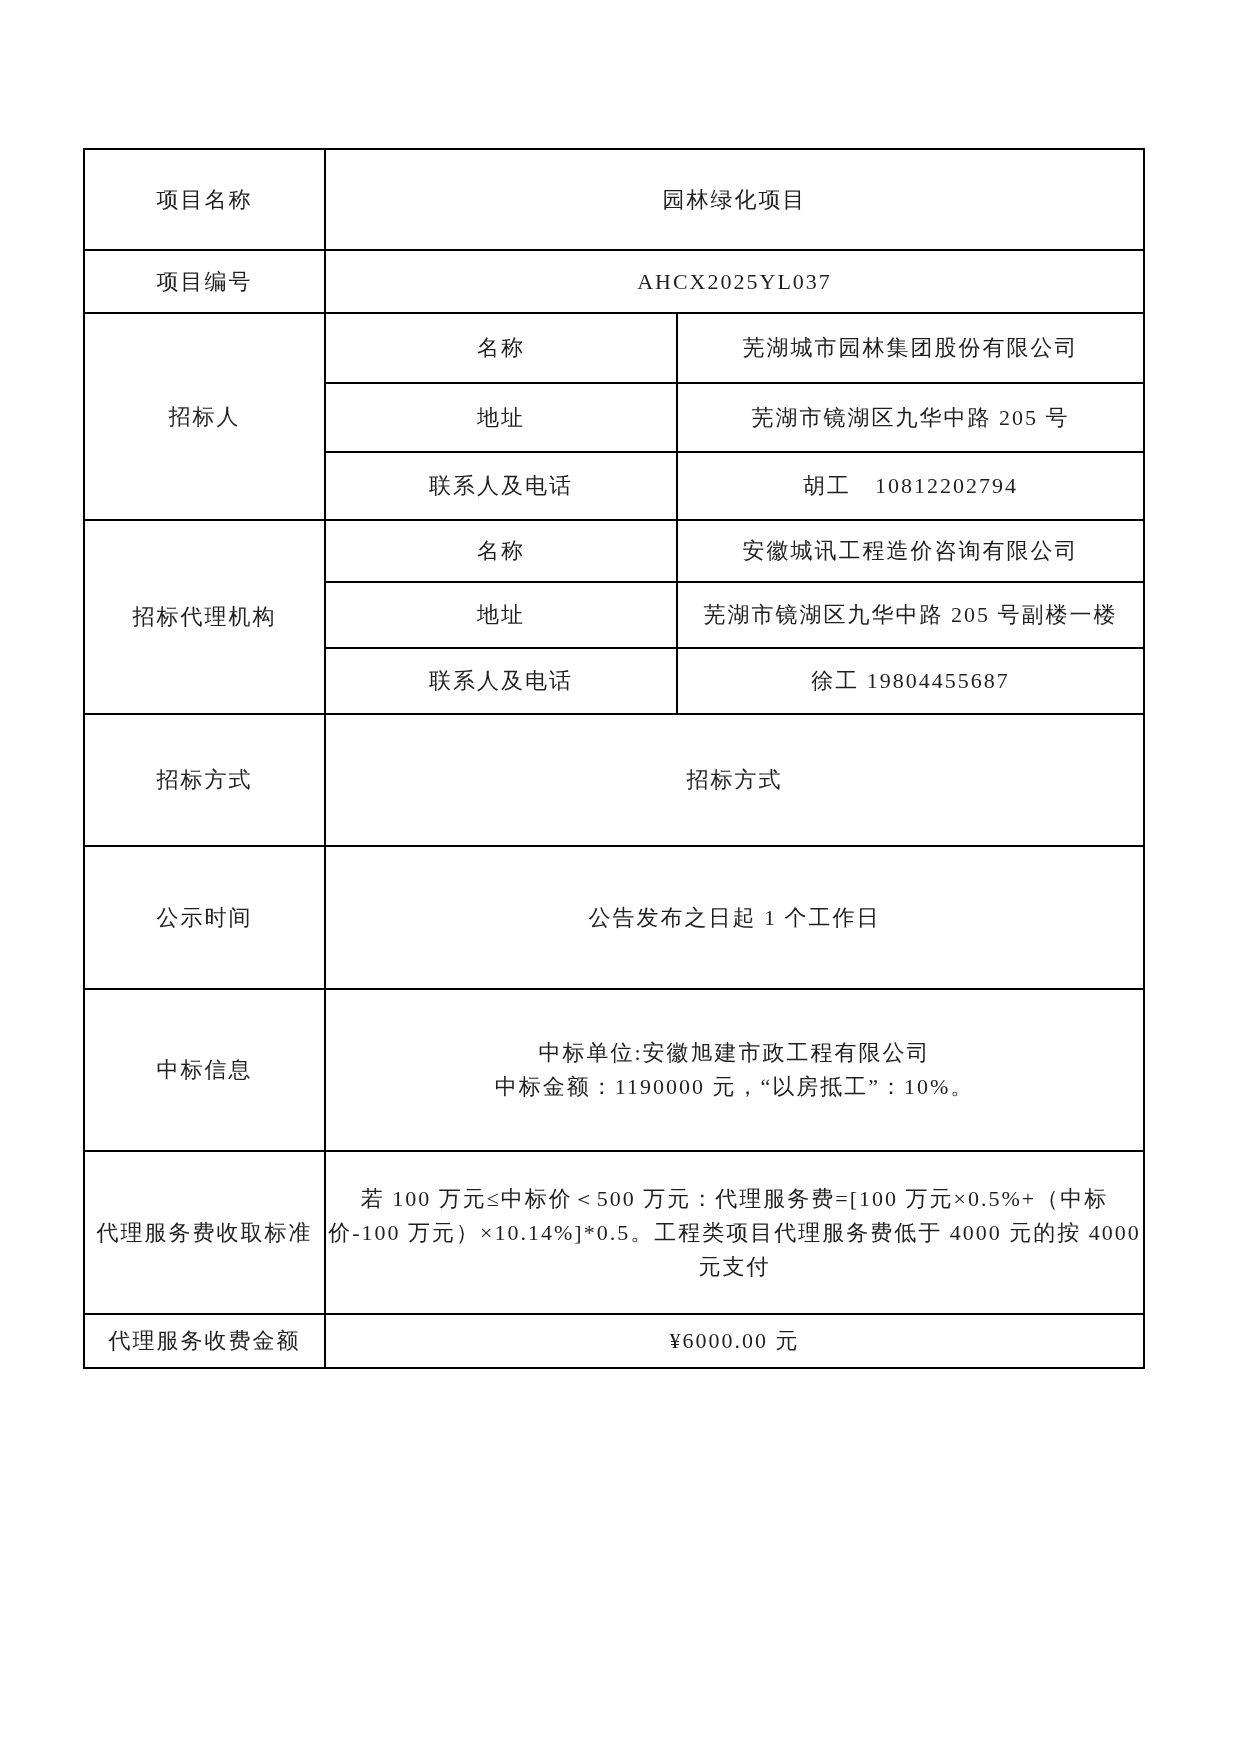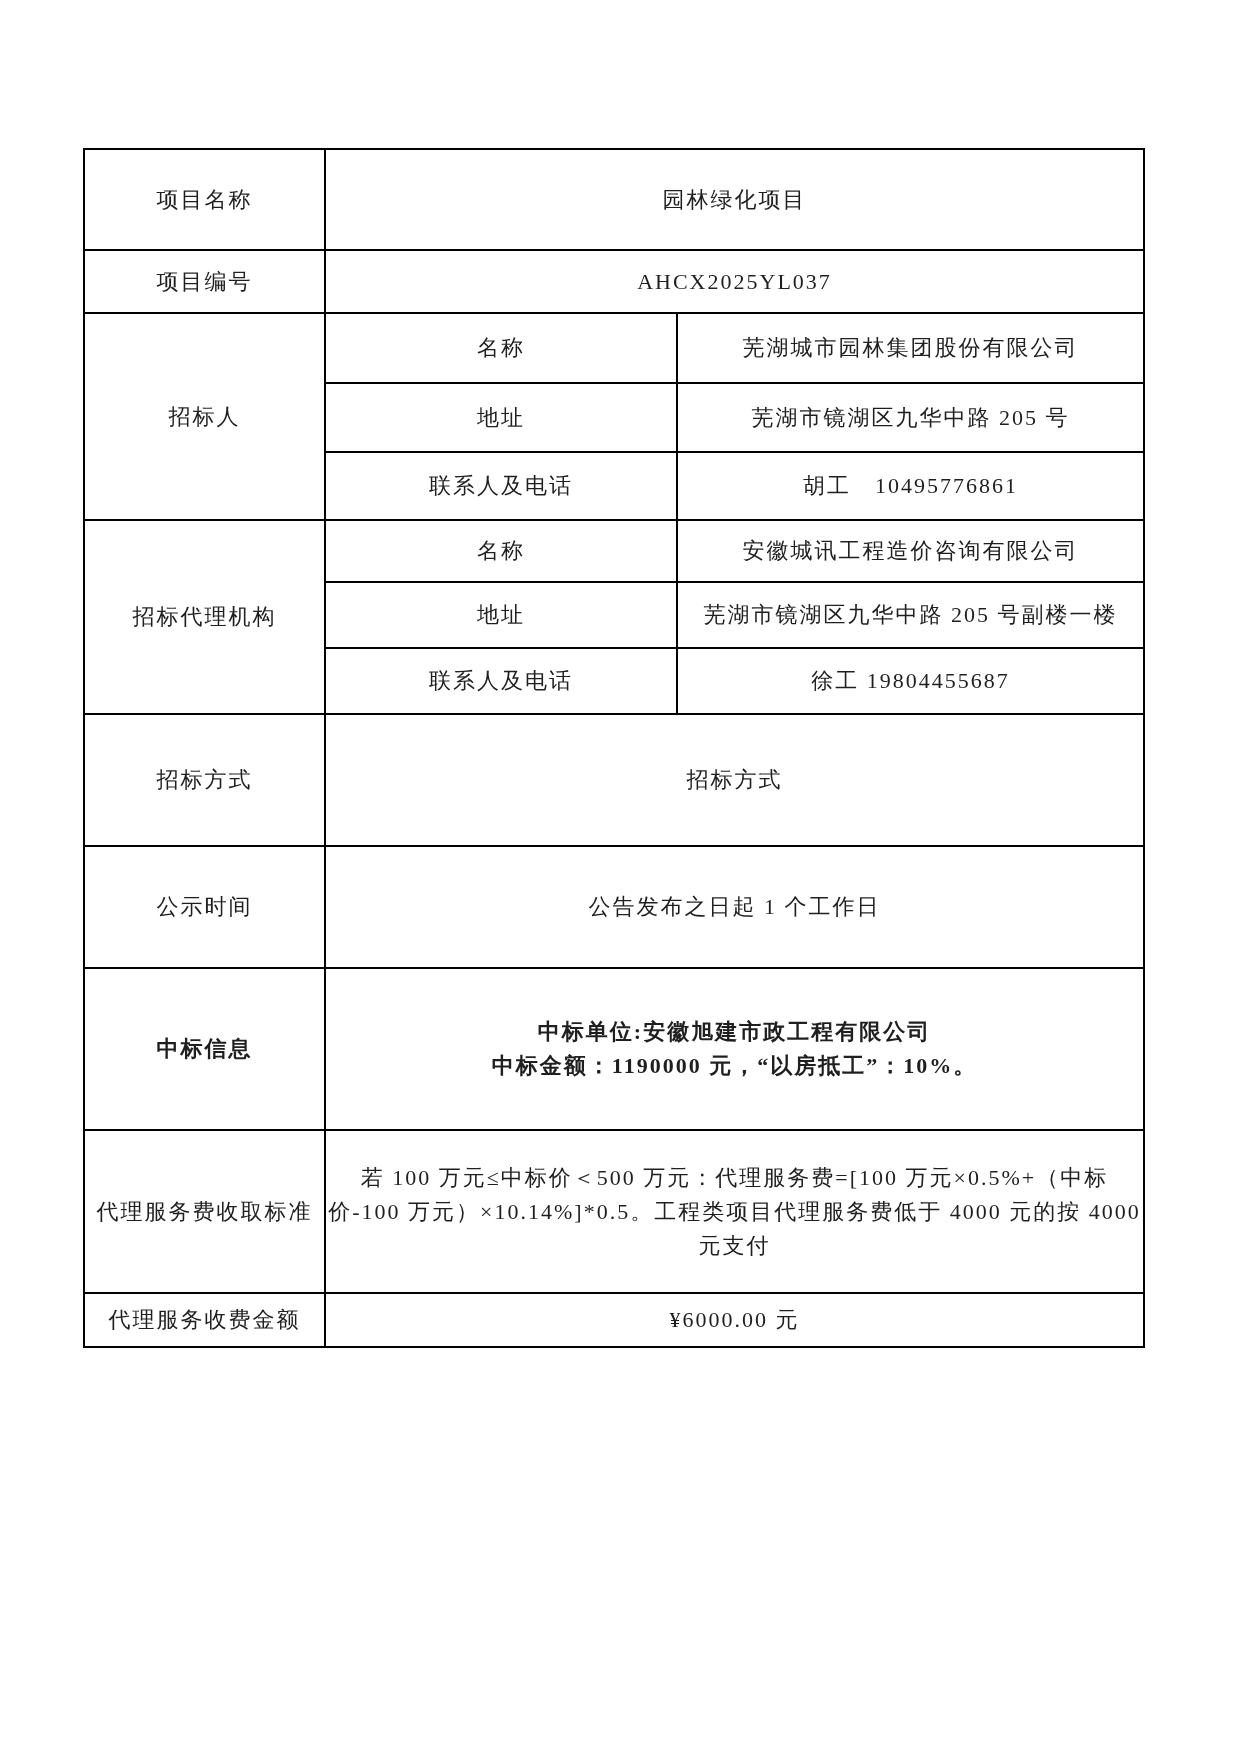--- a/index.html
+++ b/index.html
@@ -52,22 +52,22 @@
   
   tr.r1  { height: 101px; }
   tr.r2  { height: 63px; }
   tr.r3  { height: 70px; }
   tr.r4  { height: 69px; }
   tr.r5  { height: 68px; }
   tr.r6  { height: 62px; }
   tr.r7  { height: 66px; }
   tr.r8  { height: 66px; }
   tr.r9  { height: 132px; }
-  tr.r10 { height: 122px; }
-  tr.r11 { height: 162px; font-weight: bold; }
+  tr.r10 { height: 143px; }
+  tr.r11 { height: 162px; }
   tr.r12 { height: 163px; }
   tr.r13 { height: 54px; }
 </style>
 </head>
 <body>
 
 <div class="page">
   <table class="announce">
     <colgroup>
       <col style="width:241px">
@@ -90,21 +90,21 @@
       <td class="head1" rowspan="3">招标人</td>
       <td>名称</td>
       <td>芜湖城市园林集团股份有限公司</td>
     </tr>
     <tr class="r4">
       <td class="sub">地址</td>
       <td class="sub">芜湖市镜湖区九华中路 205 号</td>
     </tr>
     <tr class="r5">
       <td class="sub">联系人及电话</td>
-      <td class="sub">胡工　10495776861</td>
+      <td class="sub">胡工　10812202794</td>
     </tr>
 
     <tr class="r6">
       <td class="head1" rowspan="3">招标代理机构</td>
       <td>名称</td>
       <td>安徽城讯工程造价咨询有限公司</td>
     </tr>
     <tr class="r7">
       <td class="sub">地址</td>
       <td class="sub">芜湖市镜湖区九华中路 205 号副楼一楼</td>

